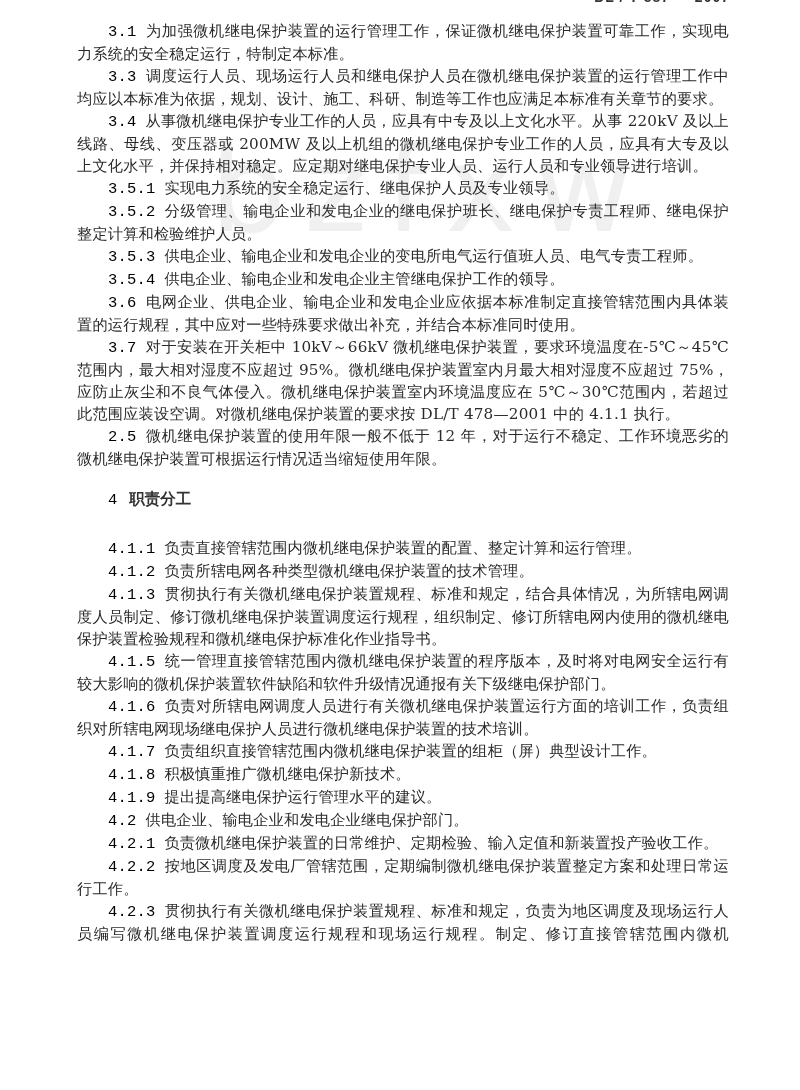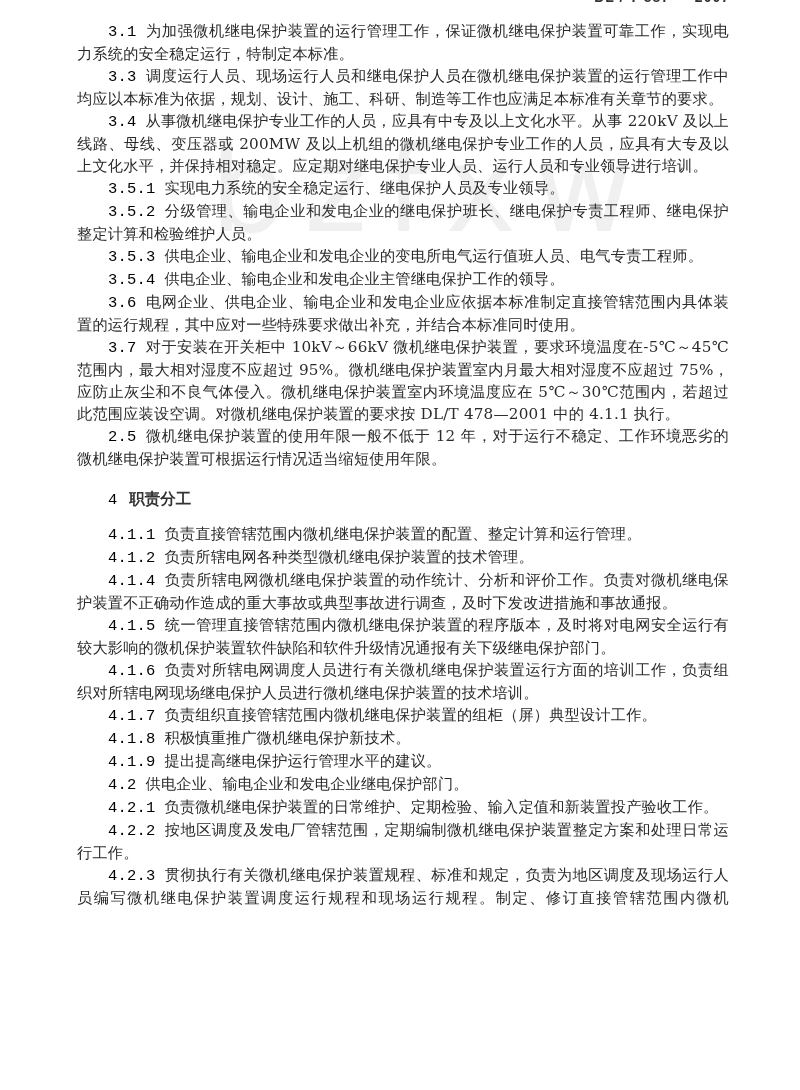--- a/index.html
+++ b/index.html
@@ -21,21 +21,21 @@
     font-size: 15.2px; line-height: 22px;
     text-indent: 31px; text-align: justify; text-align-last: left;
     margin: 0; letter-spacing: 0.2px;
   }
   .num {
     font-family: Liberation Mono, monospace; font-size: 15.5px;
     margin-right: 9px; color: #000000;
   }
   .h {
     font-family: "DejaVu Sans", "Liberation Sans", sans-serif; font-weight: bold;
-    font-size: 15.5px; line-height: 22px; margin: 18px 0 12px 31px; color: #333;
+    font-size: 15.5px; line-height: 22px; margin: 18px 0 26px 31px; color: #333;
   }
   .h .num { font-weight: normal; margin-right: 12px; }
   .watermark {
     position: absolute; left: 210px; top: 120px;
     font-family: "DejaVu Sans", sans-serif; font-weight: normal;
     font-size: 120px; color: rgba(200,200,200,0.28); letter-spacing: 18px;
     pointer-events: none; transform: rotate(0deg);
   }
 </style>
 </head>
@@ -53,21 +53,21 @@
   <p class="p"><span class="num">3.5.3</span><span>供电企业、输电企业和发电企业的变电所电气运行值班人员、电气专责工程师。</span></p>
   <p class="p"><span class="num">3.5.4</span><span>供电企业、输电企业和发电企业主管继电保护工作的领导。</span></p>
   <p class="p"><span class="num">3.6</span><span>电网企业、供电企业、输电企业和发电企业应依据本标准制定直接管辖范围内具体装置的运行规程，其中应对一些特殊要求做出补充，并结合本标准同时使用。</span></p>
   <p class="p"><span class="num">3.7</span><span>对于安装在开关柜中 10kV～66kV 微机继电保护装置，要求环境温度在-5℃～45℃范围内，最大相对湿度不应超过 95%。微机继电保护装置室内月最大相对湿度不应超过 75%，应防止灰尘和不良气体侵入。微机继电保护装置室内环境温度应在 5℃～30℃范围内，若超过此范围应装设空调。对微机继电保护装置的要求按 DL/T 478—2001 中的 4.1.1 执行。</span></p>
   <p class="p"><span class="num">2.5</span><span>微机继电保护装置的使用年限一般不低于 12 年，对于运行不稳定、工作环境恶劣的微机继电保护装置可根据运行情况适当缩短使用年限。</span></p>
 
   <div class="h"><span class="num">4</span><span>职责分工</span></div>
 
   <p class="p"><span class="num">4.1.1</span><span>负责直接管辖范围内微机继电保护装置的配置、整定计算和运行管理。</span></p>
   <p class="p"><span class="num">4.1.2</span><span>负责所辖电网各种类型微机继电保护装置的技术管理。</span></p>
-  <p class="p"><span class="num">4.1.4</span><span>负责所辖电网微机继电保护装置的动作统计、分析和评价工作。负责对微机继电保护装置不正确动作造成的重大事故或典型事故进行调查，及时下发改进措施和事故通报。</span></p>
+  <p class="p"><span class="num">4.1.3</span><span>贯彻执行有关微机继电保护装置规程、标准和规定，结合具体情况，为所辖电网调度人员制定、修订微机继电保护装置调度运行规程，组织制定、修订所辖电网内使用的微机继电保护装置检验规程和微机继电保护标准化作业指导书。</span></p>
   <p class="p"><span class="num">4.1.5</span><span>统一管理直接管辖范围内微机继电保护装置的程序版本，及时将对电网安全运行有较大影响的微机保护装置软件缺陷和软件升级情况通报有关下级继电保护部门。</span></p>
   <p class="p"><span class="num">4.1.6</span><span>负责对所辖电网调度人员进行有关微机继电保护装置运行方面的培训工作，负责组织对所辖电网现场继电保护人员进行微机继电保护装置的技术培训。</span></p>
   <p class="p"><span class="num">4.1.7</span><span>负责组织直接管辖范围内微机继电保护装置的组柜（屏）典型设计工作。</span></p>
   <p class="p"><span class="num">4.1.8</span><span>积极慎重推广微机继电保护新技术。</span></p>
   <p class="p"><span class="num">4.1.9</span><span>提出提高继电保护运行管理水平的建议。</span></p>
   <p class="p"><span class="num">4.2</span><span>供电企业、输电企业和发电企业继电保护部门。</span></p>
   <p class="p"><span class="num">4.2.1</span><span>负责微机继电保护装置的日常维护、定期检验、输入定值和新装置投产验收工作。</span></p>
   <p class="p"><span class="num">4.2.2</span><span>按地区调度及发电厂管辖范围，定期编制微机继电保护装置整定方案和处理日常运行工作。</span></p>
   <p class="p" style="text-align-last: justify;"><span class="num">4.2.3</span><span>贯彻执行有关微机继电保护装置规程、标准和规定，负责为地区调度及现场运行人员编写微机继电保护装置调度运行规程和现场运行规程。制定、修订直接管辖范围内微机</span></p>
 </div>

